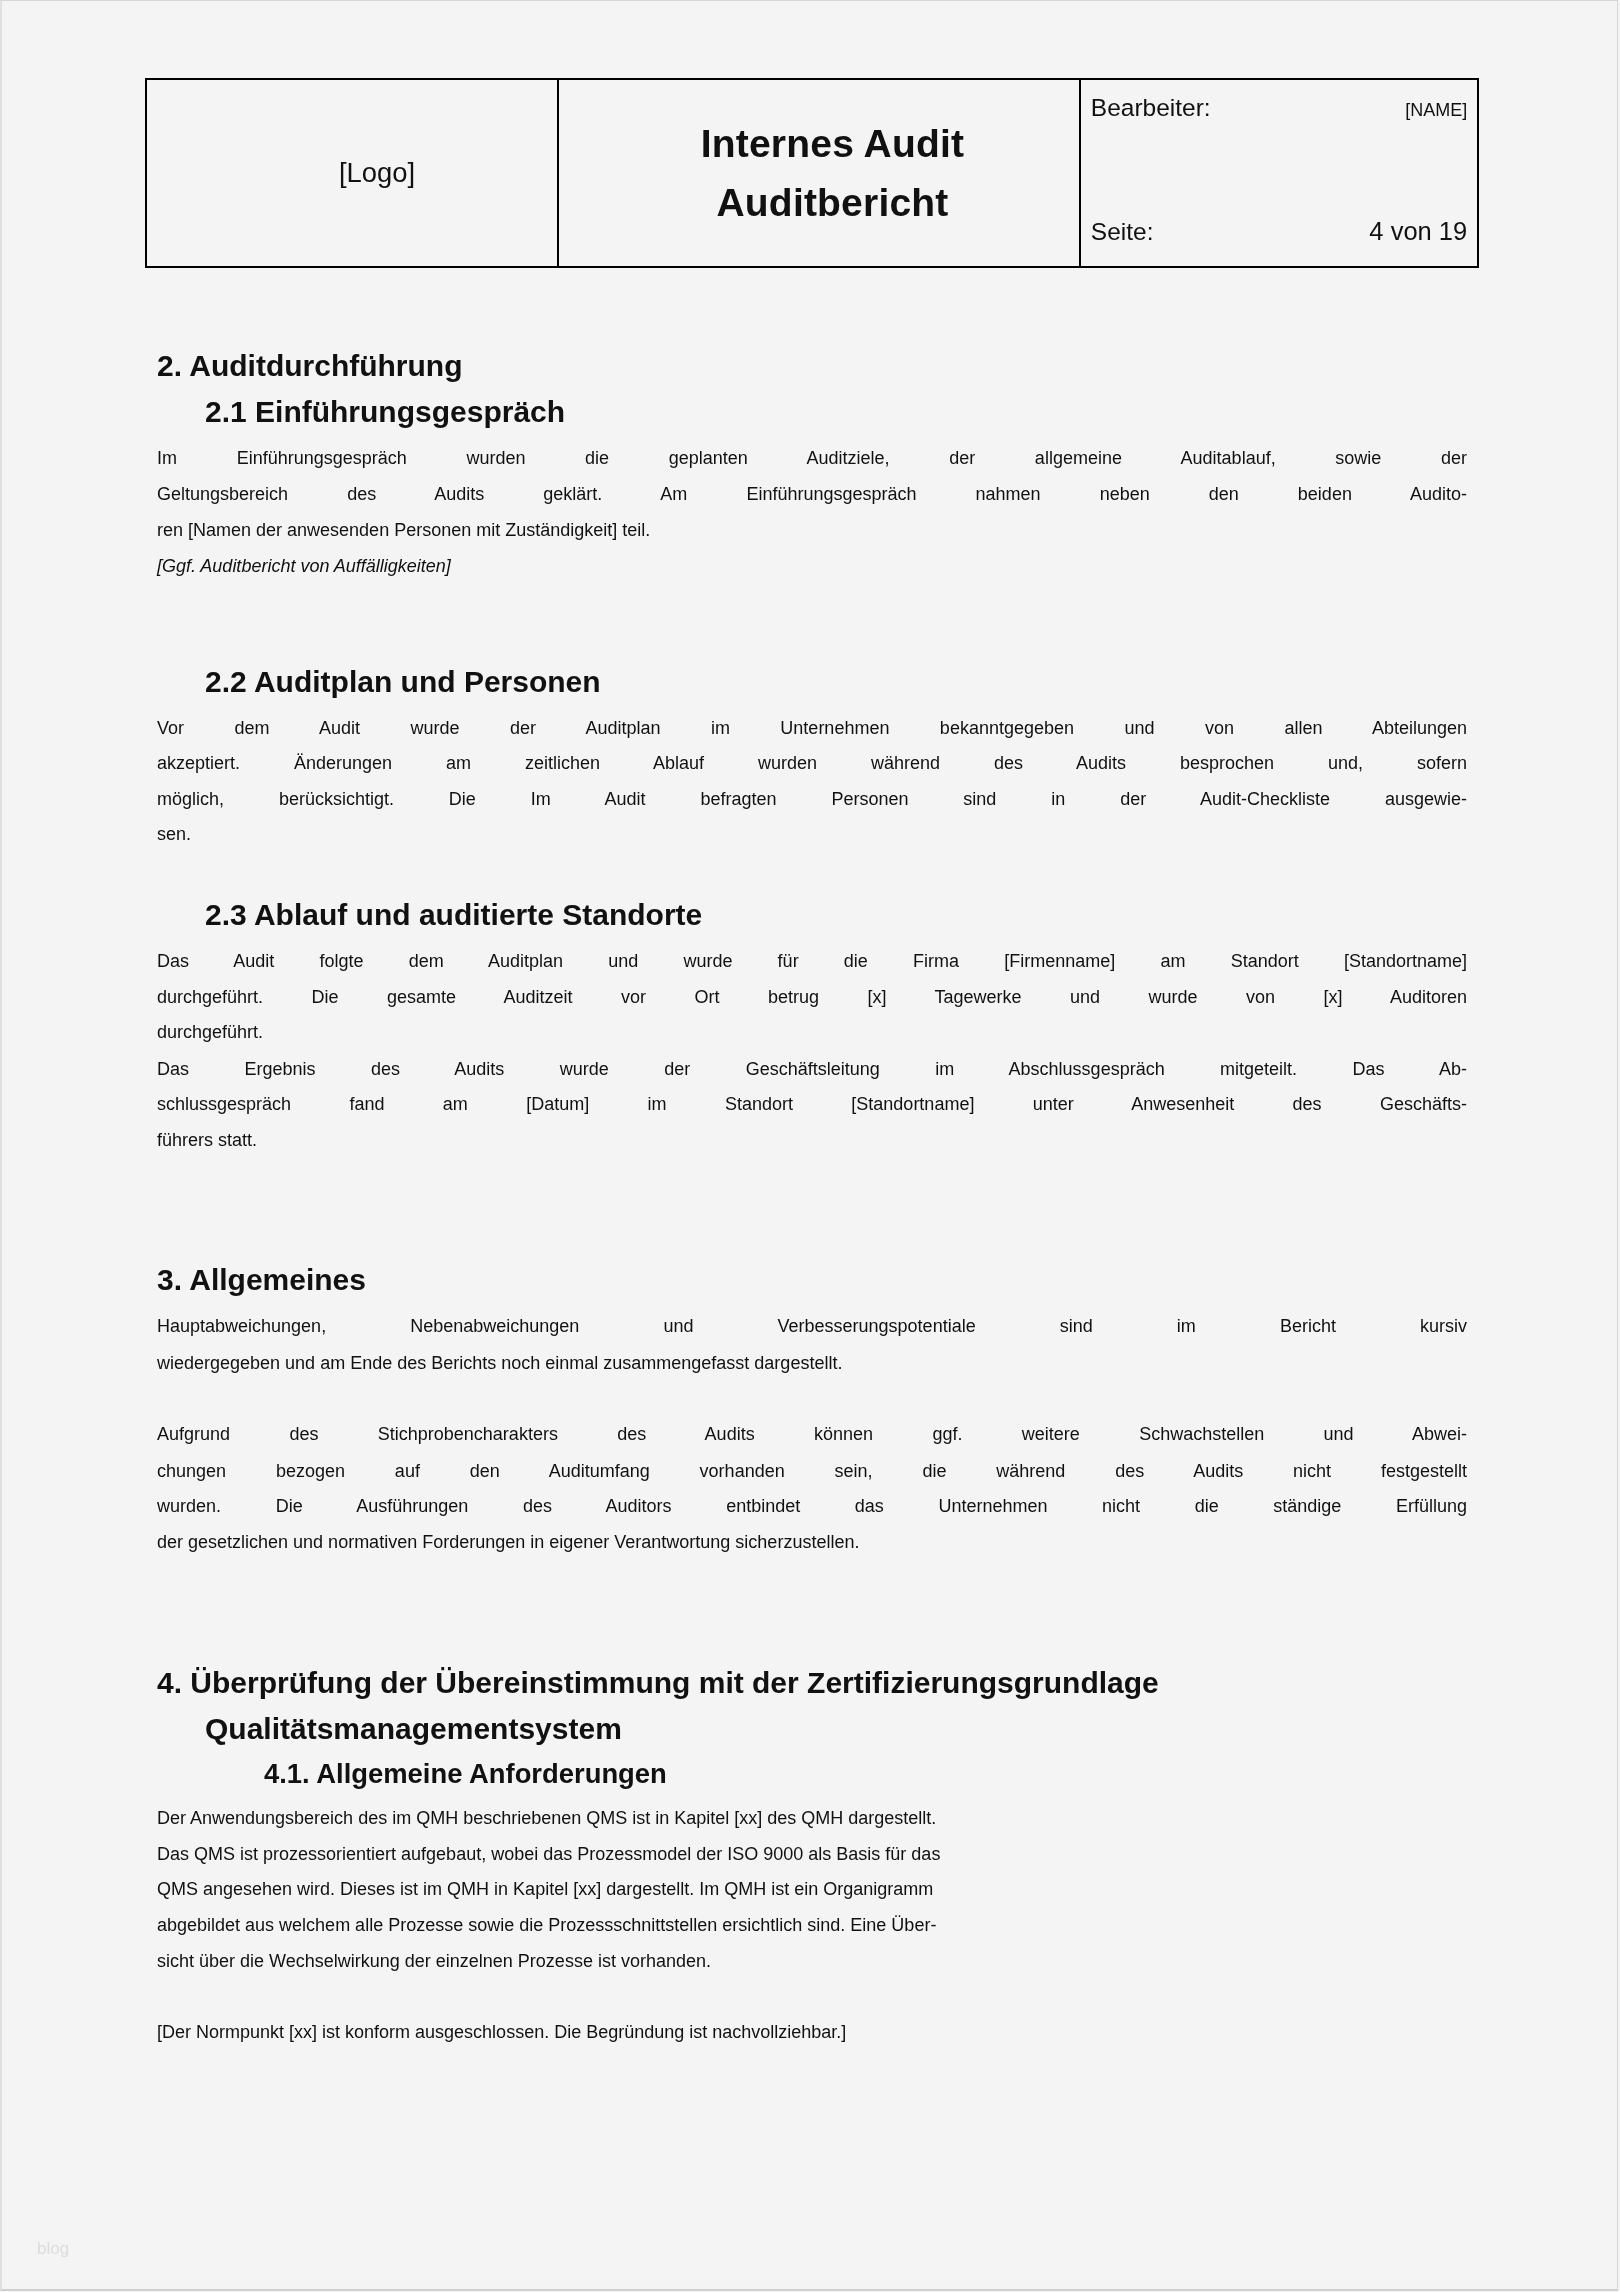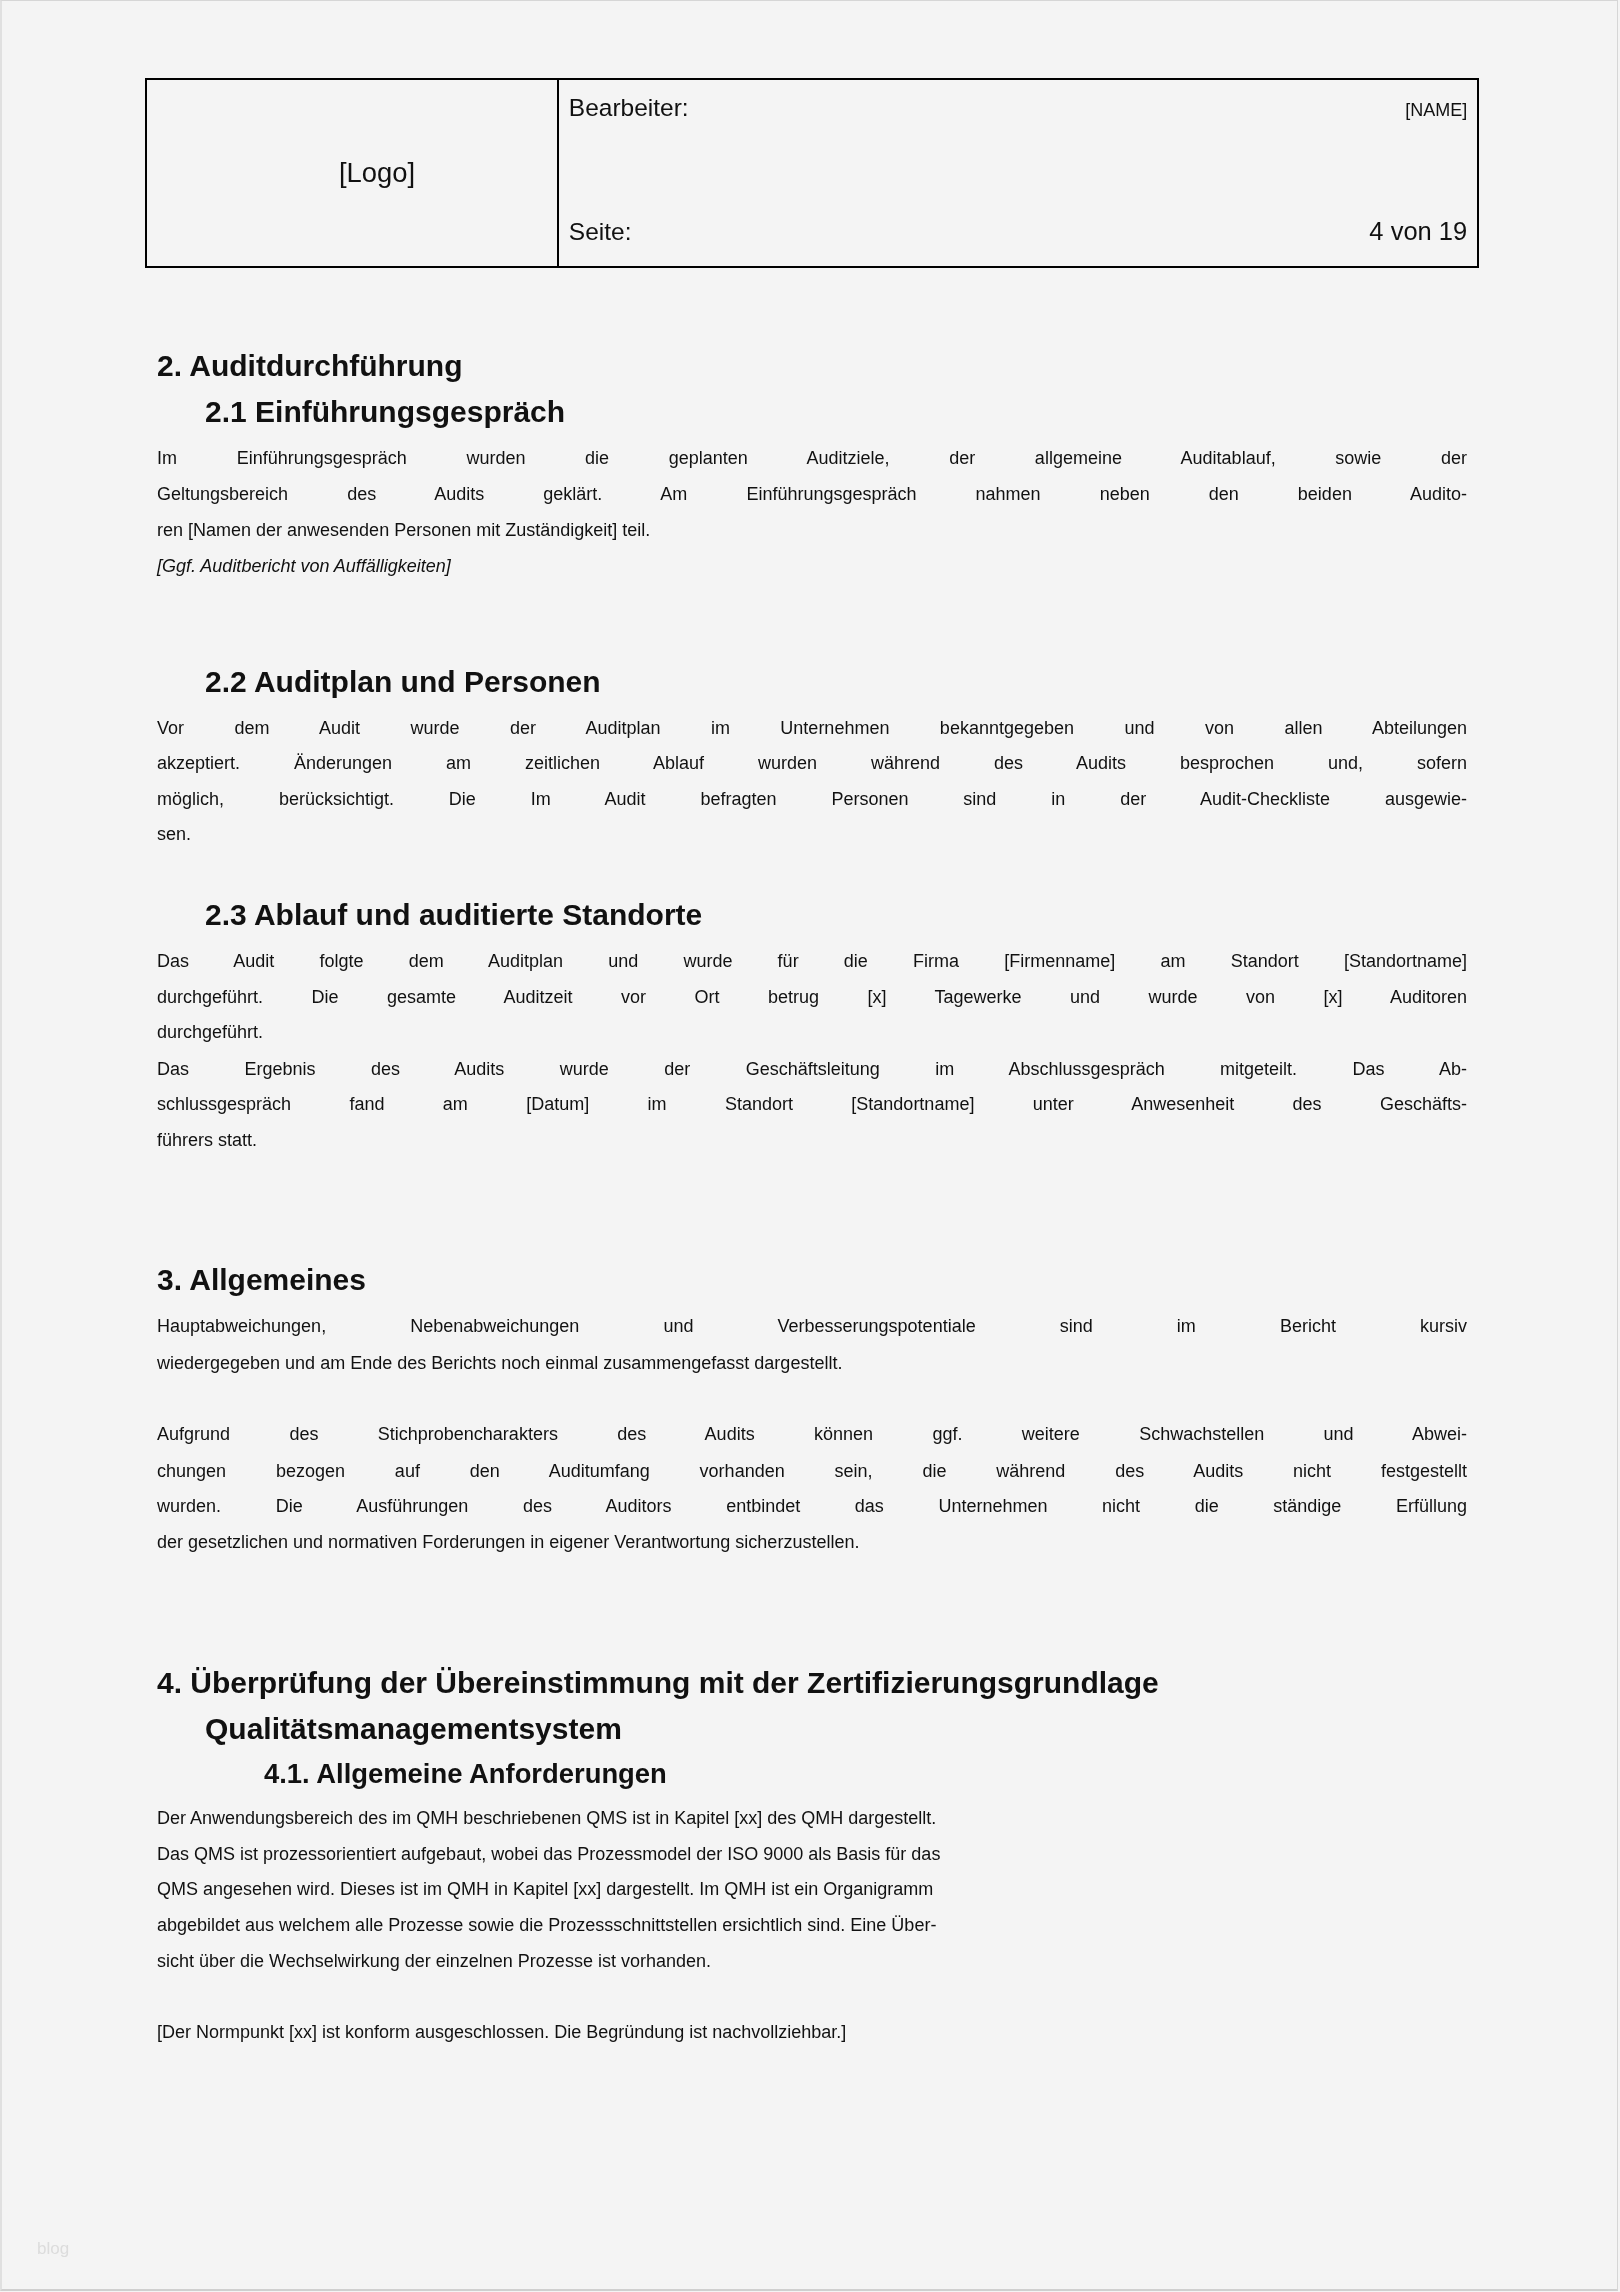--- a/index.html
+++ b/index.html
@@ -50,20 +50,24 @@
 </style>
 </head>
 <body>
 
 <div class="page-border"></div>
 
 <div class="hdr">
   <div class="hdr-cell hdr-logo">
     <span>[Logo]</span>
   </div>
+  <div class="hdr-cell hdr-title">
+    <span>Internes Audit</span>
+    <span>Auditbericht</span>
+  </div>
   <div class="hdr-cell hdr-meta">
     <div class="meta-row top">
       <span class="meta-label">Bearbeiter:</span>
       <span class="meta-value">[NAME]</span>
     </div>
     <div class="meta-row bottom">
       <span class="meta-label">Seite:</span>
       <span class="meta-value">4 von 19</span>
     </div>
   </div>

